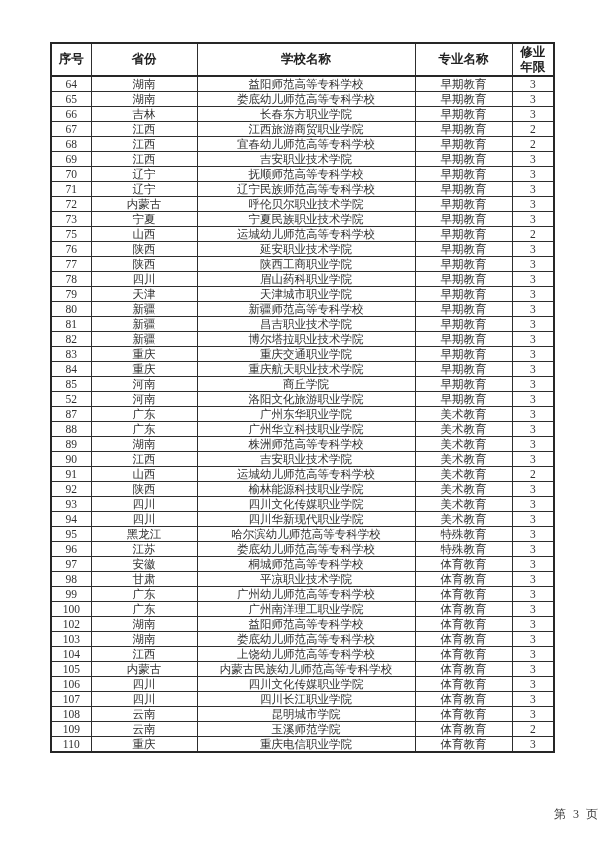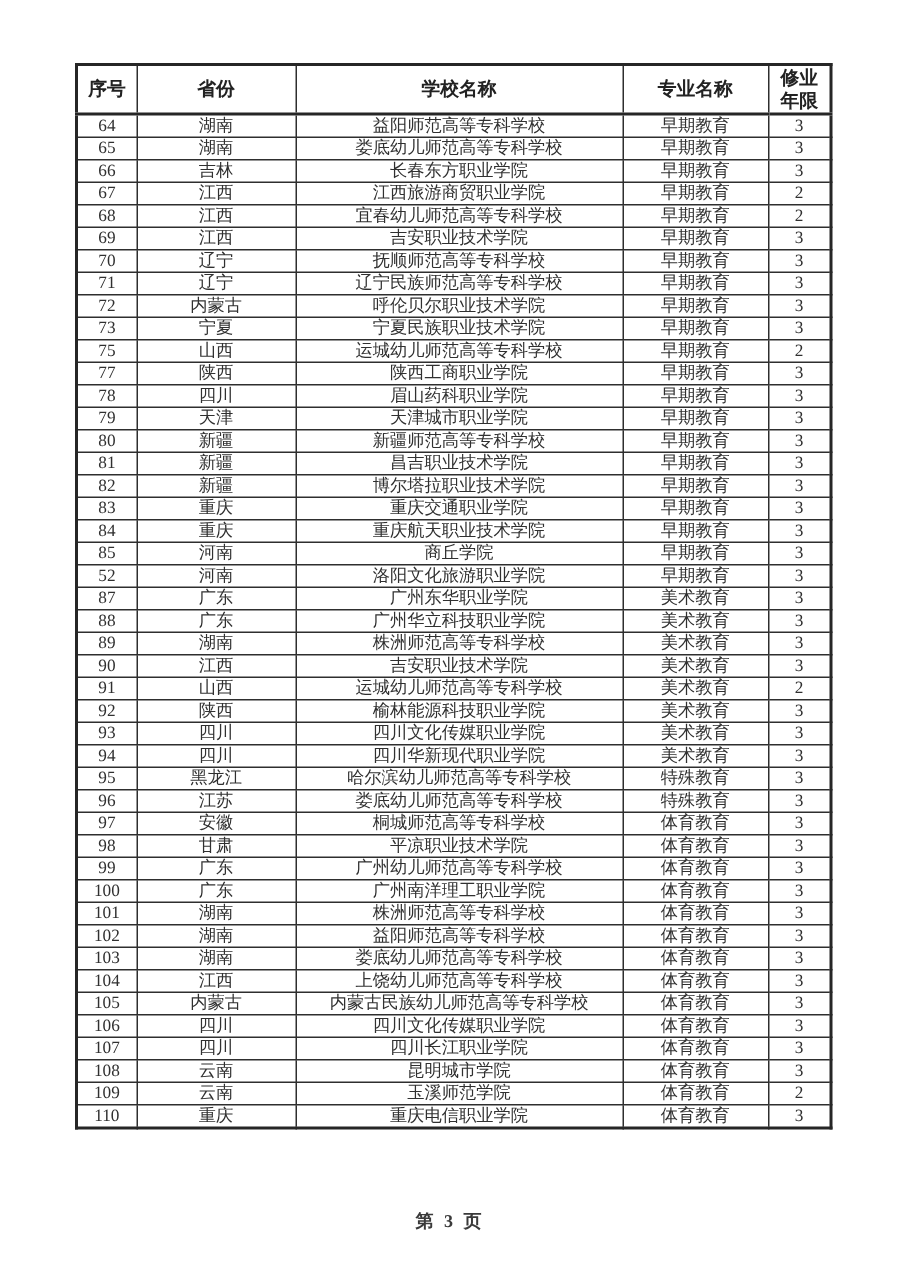--- a/index.html
+++ b/index.html
@@ -52,25 +52,24 @@
   .col-no   { width: 40px; }
   .col-prov { width: 106px; }
   .col-school { width: 218px; }
   .col-major  { width: 97px; }
   .col-years  { width: 42px; }
   .footer {
     position: absolute;
     top: 806px;
     left: 0;
     width: 100%;
-    text-align: center;
+    text-align: right;
     font-size: 12px;
     letter-spacing: 2px;
     color: #3a3a3a;
-    font-weight: bold;
   }
 </style>
 </head>
 <body>
 
 <div class="page">
 
   <table class="school-table">
     <colgroup>
       <col class="col-no">
@@ -160,20 +159,27 @@
           <td>3</td>
         </tr>
         <tr>
           <td>75</td>
           <td>山西</td>
           <td>运城幼儿师范高等专科学校</td>
           <td>早期教育</td>
           <td>2</td>
         </tr>
         <tr>
+          <td>76</td>
+          <td>陕西</td>
+          <td>延安职业技术学院</td>
+          <td>早期教育</td>
+          <td>3</td>
+        </tr>
+        <tr>
           <td>77</td>
           <td>陕西</td>
           <td>陕西工商职业学院</td>
           <td>早期教育</td>
           <td>3</td>
         </tr>
         <tr>
           <td>78</td>
           <td>四川</td>
           <td>眉山药科职业学院</td>
@@ -324,27 +330,20 @@
           <td>99</td>
           <td>广东</td>
           <td>广州幼儿师范高等专科学校</td>
           <td>体育教育</td>
           <td>3</td>
         </tr>
         <tr>
           <td>100</td>
           <td>广东</td>
           <td>广州南洋理工职业学院</td>
-          <td>体育教育</td>
-          <td>3</td>
-        </tr>
-        <tr>
-          <td>101</td>
-          <td>湖南</td>
-          <td>株洲师范高等专科学校</td>
           <td>体育教育</td>
           <td>3</td>
         </tr>
         <tr>
           <td>102</td>
           <td>湖南</td>
           <td>益阳师范高等专科学校</td>
           <td>体育教育</td>
           <td>3</td>
         </tr>

